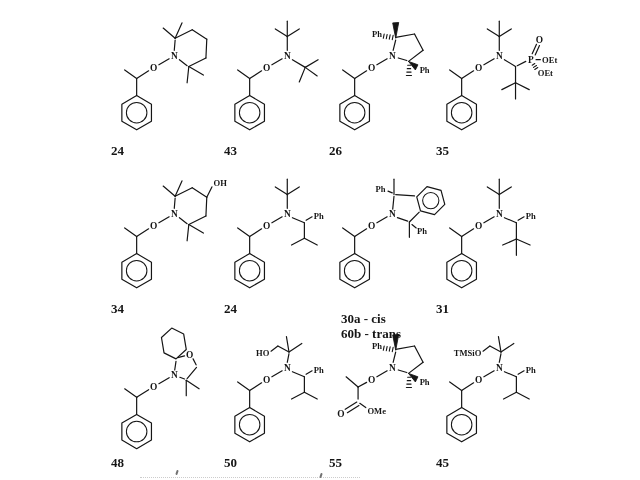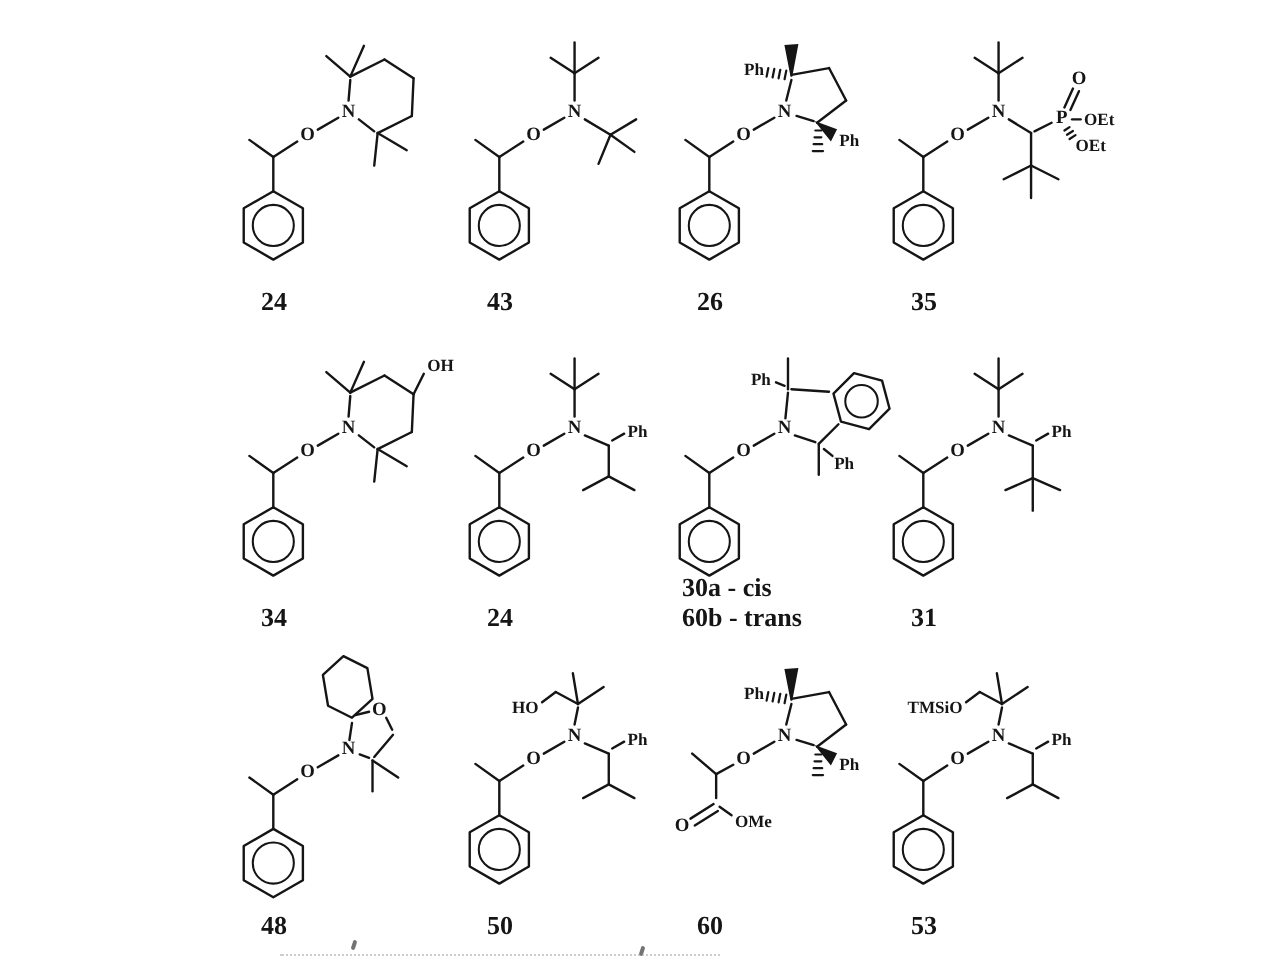--- a/index.html
+++ b/index.html
@@ -14,25 +14,25 @@
   svg line { stroke:currentColor; stroke-width:1.4; stroke-linecap:round; fill:none; }
   svg polygon.ring { stroke:currentColor; stroke-width:1.4; fill:none; stroke-linejoin:round; }
   svg polygon.wedge { stroke:currentColor; stroke-width:1; fill:currentColor; }
   svg circle.arom { stroke:currentColor; stroke-width:1.2; fill:none; }
   svg line.hash { stroke-width:1.3; }
   text.atom { fill:var(--ink); font-family:"Liberation Serif","DejaVu Serif",serif;
               font-weight:bold; font-size:11px; }
   text.sub  { fill:var(--ink); font-family:"Liberation Serif","DejaVu Serif",serif;
               font-weight:bold; font-size:10px; }
   figcaption.cap {
-    position:absolute; top:133px; left:0; width:52px; text-align:center;
+    position:absolute; top:133px; left:0; width:52px; text-align:left;
     font-weight:bold; font-size:13px; color:var(--ink); white-space:nowrap;
   }
   figcaption.cap2 {
-    position:absolute; top:118px; left:12px; text-align:left; font-weight:bold;
+    position:absolute; top:143px; left:12px; text-align:left; font-weight:bold;
     font-size:13px; line-height:15px; color:var(--ink); white-space:nowrap;
   }
   .speck { position:absolute; width:2px; height:5px; background:#444; opacity:.75;
            transform:rotate(18deg); border-radius:1px; }
   .dotline { position:absolute; top:477px; left:140px; width:220px;
              border-top:1px dotted #9a9a9a; opacity:.5; }
 </style>
 </head>
 <body>
 
@@ -290,41 +290,41 @@
         <line x1="35" y1="97.5" x2="21.5" y2="106"></line>
         <line x1="36" y1="95" x2="43" y2="100"></line>
       </g>
       <text class="atom" x="50" y="67.5" text-anchor="middle" dominant-baseline="central">O</text>
       <text class="atom" x="74" y="54" text-anchor="middle" dominant-baseline="central">N</text>
       <text class="atom" x="14" y="107" text-anchor="middle" dominant-baseline="central">O</text>
       <text class="sub" x="45" y="103.5" text-anchor="start" dominant-baseline="central">OMe</text>
       <text class="sub" x="62" y="28.5" text-anchor="end" dominant-baseline="central">Ph</text>
       <text class="sub" x="106" y="70" text-anchor="start" dominant-baseline="central">Ph</text>
     </svg>
-    <figcaption class="cap">60</figcaption>
+    <figcaption class="cap">55</figcaption>
   </figure>
 
   <figure class="struct" style="left:436px;top:322px">
     <svg width="124" height="137" viewBox="0 0 145 160">
       <use href="#peo"></use>
       <use href="#ph-link"></use>
       <use href="#ipr-down"></use>
       <g class="bond">
         <line x1="80" y1="58" x2="94" y2="64"></line>
         <line x1="74" y1="47" x2="76" y2="37"></line>
         <line x1="76" y1="35" x2="73" y2="17"></line>
         <line x1="76" y1="35" x2="91" y2="25"></line>
         <line x1="76" y1="35" x2="63" y2="28"></line>
         <line x1="63" y1="28" x2="55" y2="34"></line>
       </g>
       <text class="sub" x="53" y="36.5" text-anchor="end" dominant-baseline="central">TMSiO</text>
       <text class="atom" x="50" y="67.5" text-anchor="middle" dominant-baseline="central">O</text>
       <text class="atom" x="74" y="54" text-anchor="middle" dominant-baseline="central">N</text>
       <text class="sub" x="105" y="55.5" text-anchor="start" dominant-baseline="central">Ph</text>
     </svg>
-    <figcaption class="cap">53</figcaption>
+    <figcaption class="cap">45</figcaption>
   </figure>
 
   <div class="speck" style="left:176px;top:470px"></div>
   <div class="speck" style="left:320px;top:473px"></div>
   <div class="dotline"></div>
 
 </div>
 
 </body></html>

